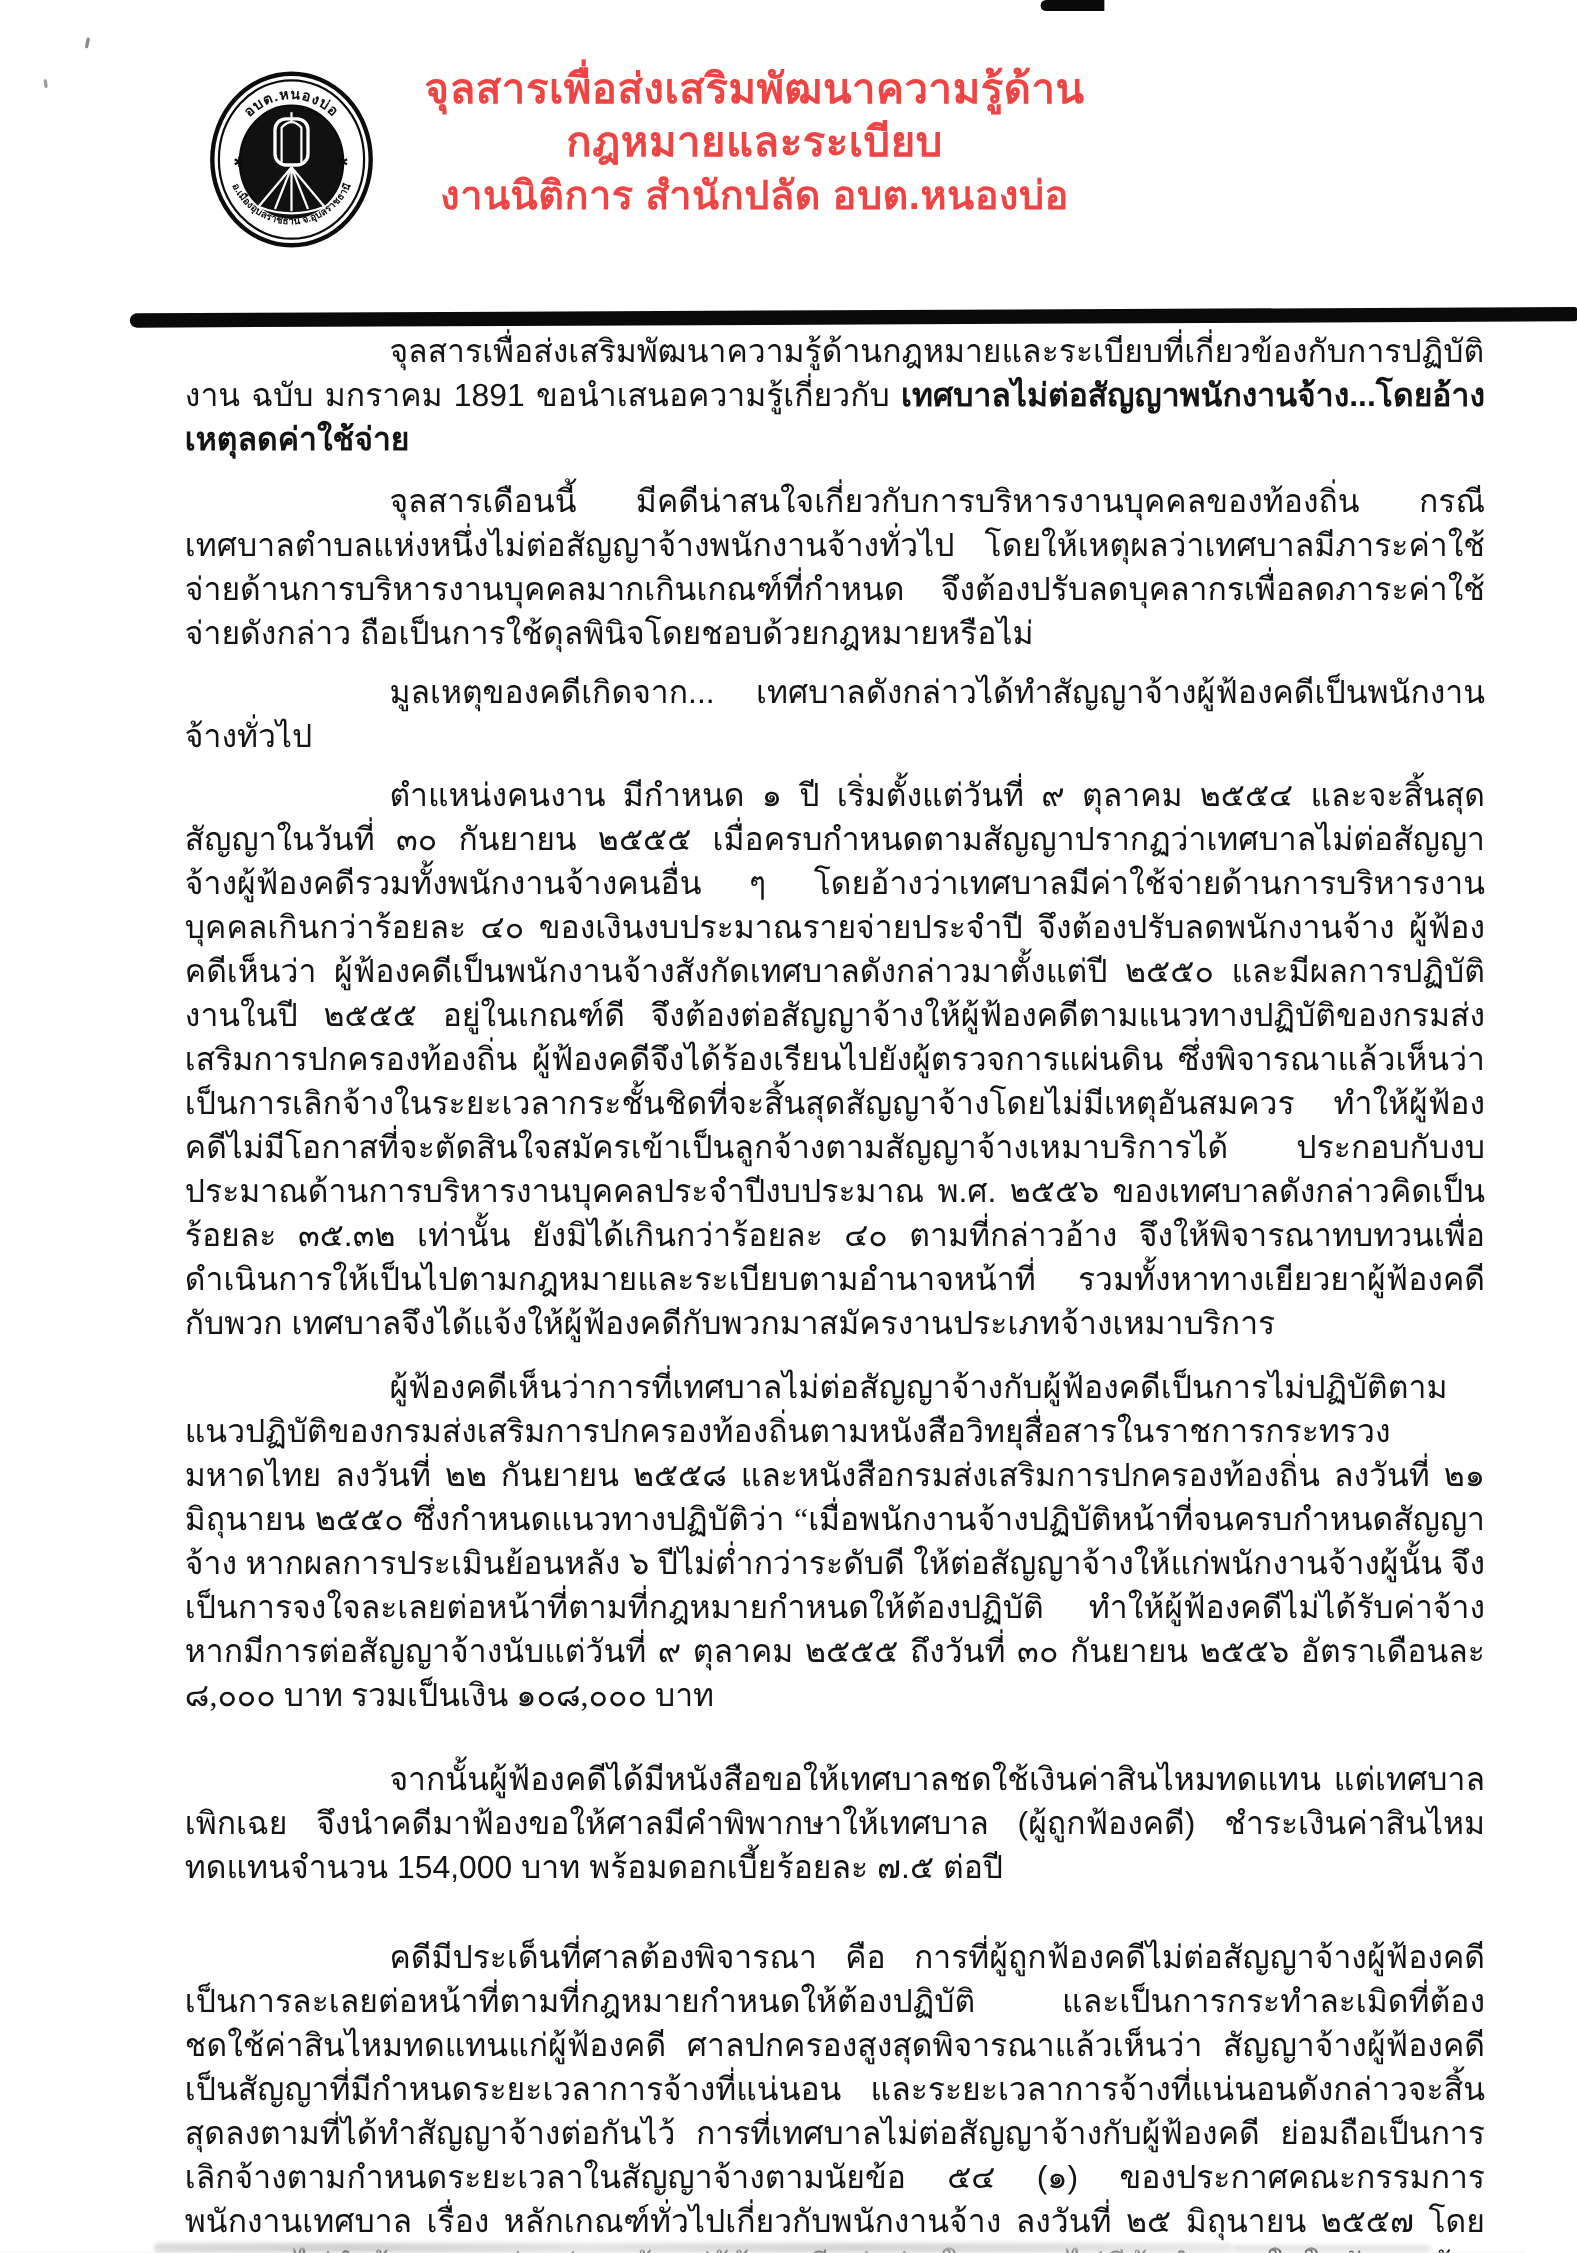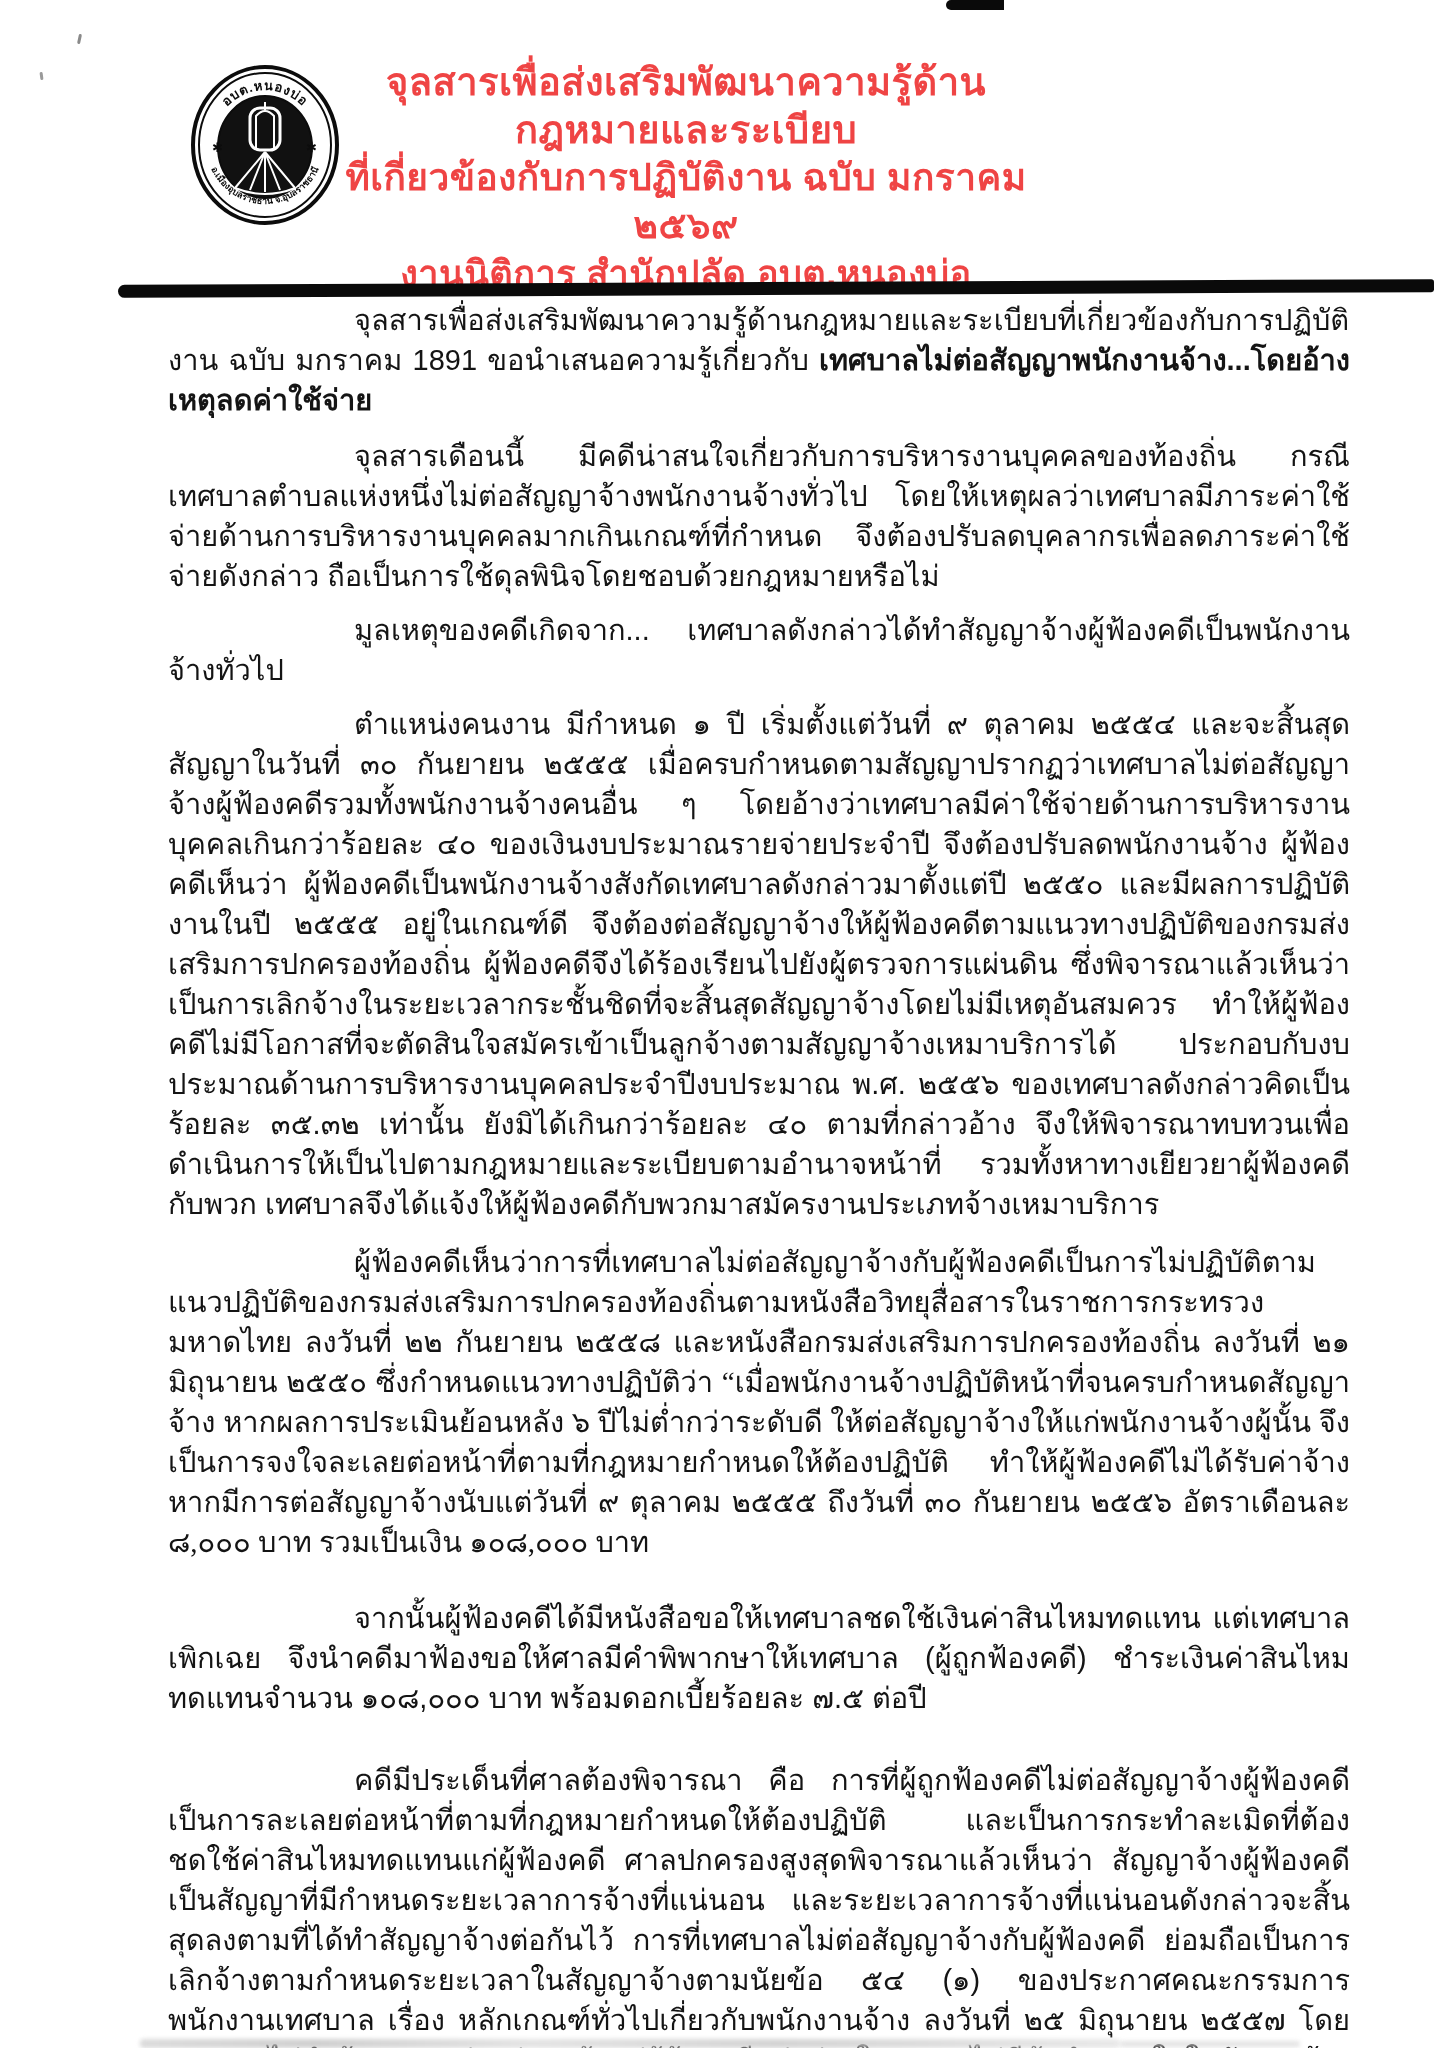--- a/index.html
+++ b/index.html
@@ -88,32 +88,31 @@
     </text>
     <text font-size="9" font-weight="700" fill="#0c0c0c">
       <textPath href="#arcBottom" startOffset="50%" text-anchor="middle">อ.เมืองอุบลราชธานี จ.อุบลราชธานี</textPath>
     </text>
     <text x="22" y="102" font-size="13" fill="#0c0c0c">✱</text>
     <text x="116" y="102" font-size="13" fill="#0c0c0c">✱</text>
   </svg>
 
   <div class="title-block">
     <div class="title-line l1">จุลสารเพื่อส่งเสริมพัฒนาความรู้ด้านกฎหมายและระเบียบ</div>
-    <div class="title-line l2">ที่เกี่ยวข้องกับการปฏิบัติงาน ฉบับ  มกราคม  ๒๕๖๙</div>
     <div class="title-line l3">งานนิติการ สำนักปลัด อบต.หนองบ่อ</div>
   </div>
 
   <div class="rule"></div>
 
   <div class="body-text">
     <p class="p1"><span>จุลสารเพื่อส่งเสริมพัฒนาความรู้ด้านกฎหมายและระเบียบที่เกี่ยวข้องกับการปฏิบัติงาน ฉบับ มกราคม 1891 ขอนำเสนอความรู้เกี่ยวกับ </span><span class="bold-run">เทศบาลไม่ต่อสัญญาพนักงานจ้าง...โดยอ้างเหตุลดค่าใช้จ่าย</span></p>
     <p class="p2">จุลสารเดือนนี้ มีคดีน่าสนใจเกี่ยวกับการบริหารงานบุคคลของท้องถิ่น กรณีเทศบาลตำบลแห่งหนึ่งไม่ต่อสัญญาจ้างพนักงานจ้างทั่วไป โดยให้เหตุผลว่าเทศบาลมีภาระค่าใช้จ่ายด้านการบริหารงานบุคคลมากเกินเกณฑ์ที่กำหนด จึงต้องปรับลดบุคลากรเพื่อลดภาระค่าใช้จ่ายดังกล่าว ถือเป็นการใช้ดุลพินิจโดยชอบด้วยกฎหมายหรือไม่</p>
     <p class="p3">มูลเหตุของคดีเกิดจาก... เทศบาลดังกล่าวได้ทำสัญญาจ้างผู้ฟ้องคดีเป็นพนักงานจ้างทั่วไป</p>
     <p class="p4">ตำแหน่งคนงาน มีกำหนด ๑ ปี เริ่มตั้งแต่วันที่ ๙ ตุลาคม ๒๕๕๔ และจะสิ้นสุดสัญญาในวันที่ ๓๐ กันยายน ๒๕๕๕ เมื่อครบกำหนดตามสัญญาปรากฏว่าเทศบาลไม่ต่อสัญญาจ้างผู้ฟ้องคดีรวมทั้งพนักงานจ้างคนอื่น ๆ โดยอ้างว่าเทศบาลมีค่าใช้จ่ายด้านการบริหารงานบุคคลเกินกว่าร้อยละ ๔๐ ของเงินงบประมาณรายจ่ายประจำปี จึงต้องปรับลดพนักงานจ้าง ผู้ฟ้องคดีเห็นว่า ผู้ฟ้องคดีเป็นพนักงานจ้างสังกัดเทศบาลดังกล่าวมาตั้งแต่ปี ๒๕๕๐ และมีผลการปฏิบัติงานในปี ๒๕๕๕ อยู่ในเกณฑ์ดี จึงต้องต่อสัญญาจ้างให้ผู้ฟ้องคดีตามแนวทางปฏิบัติของกรมส่งเสริมการปกครองท้องถิ่น ผู้ฟ้องคดีจึงได้ร้องเรียนไปยังผู้ตรวจการแผ่นดิน ซึ่งพิจารณาแล้วเห็นว่าเป็นการเลิกจ้างในระยะเวลากระชั้นชิดที่จะสิ้นสุดสัญญาจ้างโดยไม่มีเหตุอันสมควร ทำให้ผู้ฟ้องคดีไม่มีโอกาสที่จะตัดสินใจสมัครเข้าเป็นลูกจ้างตามสัญญาจ้างเหมาบริการได้ ประกอบกับงบประมาณด้านการบริหารงานบุคคลประจำปีงบประมาณ พ.ศ. ๒๕๕๖ ของเทศบาลดังกล่าวคิดเป็นร้อยละ ๓๕.๓๒ เท่านั้น ยังมิได้เกินกว่าร้อยละ ๔๐ ตามที่กล่าวอ้าง จึงให้พิจารณาทบทวนเพื่อดำเนินการให้เป็นไปตามกฎหมายและระเบียบตามอำนาจหน้าที่ รวมทั้งหาทางเยียวยาผู้ฟ้องคดีกับพวก เทศบาลจึงได้แจ้งให้ผู้ฟ้องคดีกับพวกมาสมัครงานประเภทจ้างเหมาบริการ</p>
     <p class="p5">ผู้ฟ้องคดีเห็นว่าการที่เทศบาลไม่ต่อสัญญาจ้างกับผู้ฟ้องคดีเป็นการไม่ปฏิบัติตามแนวปฏิบัติของกรมส่งเสริมการปกครองท้องถิ่นตามหนังสือวิทยุสื่อสารในราชการกระทรวงมหาดไทย ลงวันที่ ๒๒ กันยายน ๒๕๕๘ และหนังสือกรมส่งเสริมการปกครองท้องถิ่น ลงวันที่ ๒๑ มิถุนายน ๒๕๕๐ ซึ่งกำหนดแนวทางปฏิบัติว่า “เมื่อพนักงานจ้างปฏิบัติหน้าที่จนครบกำหนดสัญญาจ้าง หากผลการประเมินย้อนหลัง ๖ ปีไม่ต่ำกว่าระดับดี ให้ต่อสัญญาจ้างให้แก่พนักงานจ้างผู้นั้น จึงเป็นการจงใจละเลยต่อหน้าที่ตามที่กฎหมายกำหนดให้ต้องปฏิบัติ ทำให้ผู้ฟ้องคดีไม่ได้รับค่าจ้างหากมีการต่อสัญญาจ้างนับแต่วันที่ ๙ ตุลาคม ๒๕๕๕ ถึงวันที่ ๓๐ กันยายน ๒๕๕๖ อัตราเดือนละ ๘,๐๐๐ บาท รวมเป็นเงิน ๑๐๘,๐๐๐ บาท</p>
-    <p class="p6">จากนั้นผู้ฟ้องคดีได้มีหนังสือขอให้เทศบาลชดใช้เงินค่าสินไหมทดแทน แต่เทศบาลเพิกเฉย จึงนำคดีมาฟ้องขอให้ศาลมีคำพิพากษาให้เทศบาล (ผู้ถูกฟ้องคดี) ชำระเงินค่าสินไหมทดแทนจำนวน ๑๐๘,๐๐๐ บาท พร้อมดอกเบี้ยร้อยละ ๗.๕ ต่อปี</p>
+    <p class="p6">จากนั้นผู้ฟ้องคดีได้มีหนังสือขอให้เทศบาลชดใช้เงินค่าสินไหมทดแทน แต่เทศบาลเพิกเฉย จึงนำคดีมาฟ้องขอให้ศาลมีคำพิพากษาให้เทศบาล (ผู้ถูกฟ้องคดี) ชำระเงินค่าสินไหมทดแทนจำนวน 154,000 บาท พร้อมดอกเบี้ยร้อยละ ๗.๕ ต่อปี</p>
     <p class="p7">คดีมีประเด็นที่ศาลต้องพิจารณา คือ การที่ผู้ถูกฟ้องคดีไม่ต่อสัญญาจ้างผู้ฟ้องคดีเป็นการละเลยต่อหน้าที่ตามที่กฎหมายกำหนดให้ต้องปฏิบัติ และเป็นการกระทำละเมิดที่ต้องชดใช้ค่าสินไหมทดแทนแก่ผู้ฟ้องคดี ศาลปกครองสูงสุดพิจารณาแล้วเห็นว่า สัญญาจ้างผู้ฟ้องคดีเป็นสัญญาที่มีกำหนดระยะเวลาการจ้างที่แน่นอน และระยะเวลาการจ้างที่แน่นอนดังกล่าวจะสิ้นสุดลงตามที่ได้ทำสัญญาจ้างต่อกันไว้ การที่เทศบาลไม่ต่อสัญญาจ้างกับผู้ฟ้องคดี ย่อมถือเป็นการเลิกจ้างตามกำหนดระยะเวลาในสัญญาจ้างตามนัยข้อ ๕๔ (๑) ของประกาศคณะกรรมการพนักงานเทศบาล เรื่อง หลักเกณฑ์ทั่วไปเกี่ยวกับพนักงานจ้าง ลงวันที่ ๒๕ มิถุนายน ๒๕๕๗ โดยเทศบาลไม่จำต้องบอกกล่าวล่วงหน้าแก่ผู้ฟ้องคดีแต่อย่างใด และไม่มีข้อกำหนดใดในสัญญาจ้างดังกล่าว ที่กำหนดให้เทศบาลจะต้องทำการต่อสัญญาจ้างให้กับผู้ฟ้องคดีเมื่อครบกำหนดระยะเวลาตามสัญญาจ้างแล้ว</p>
   </div>
 
   <div class="bottom-smudge"></div>
   <div class="bottom-smudge-2"></div>
 
 </div>
 
 </body></html>

